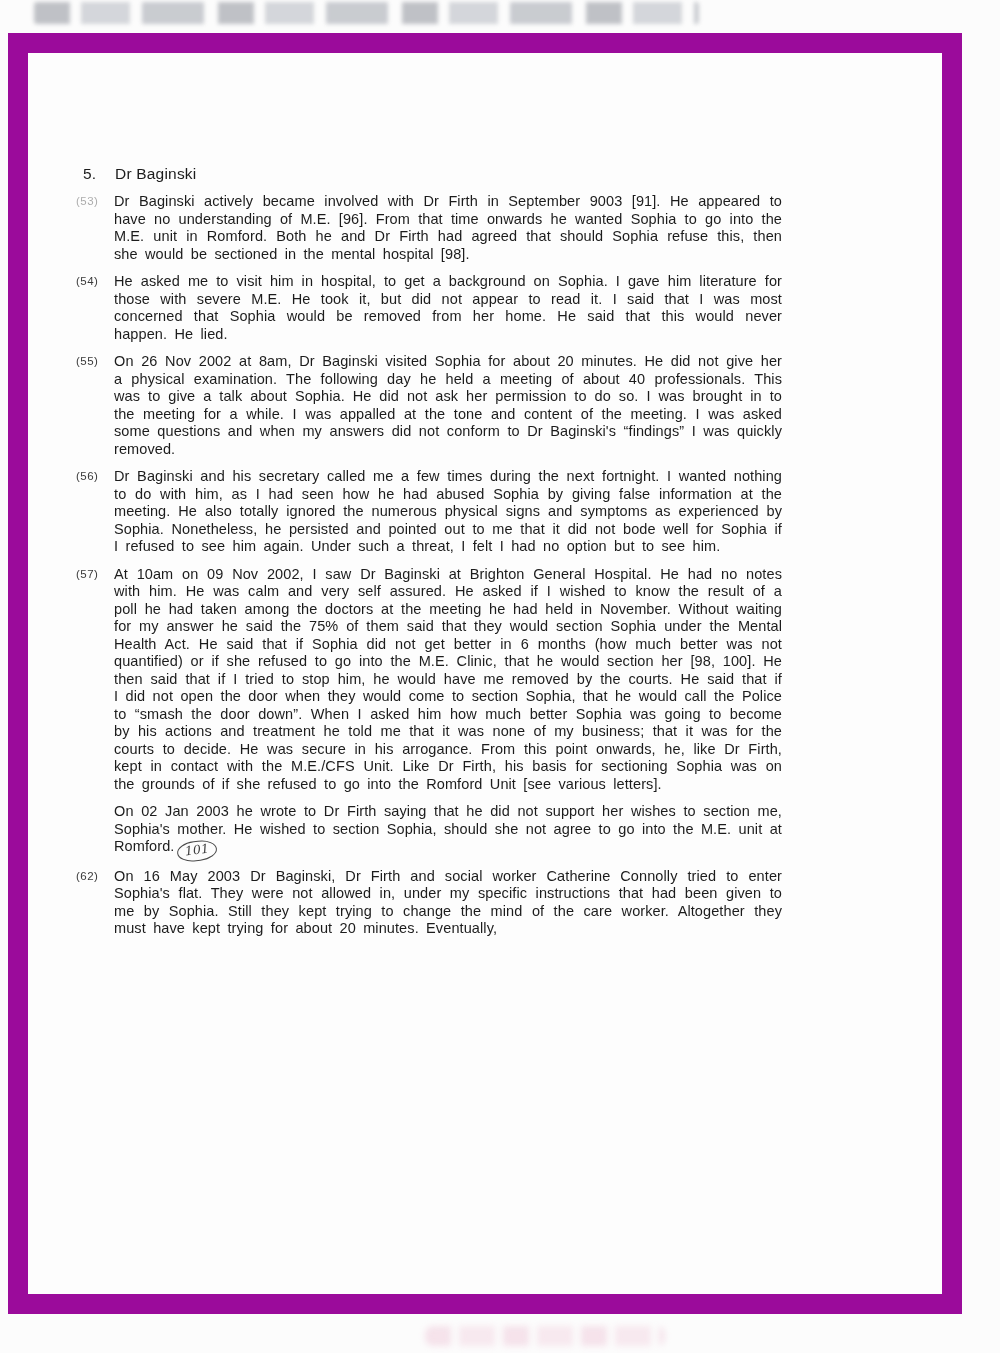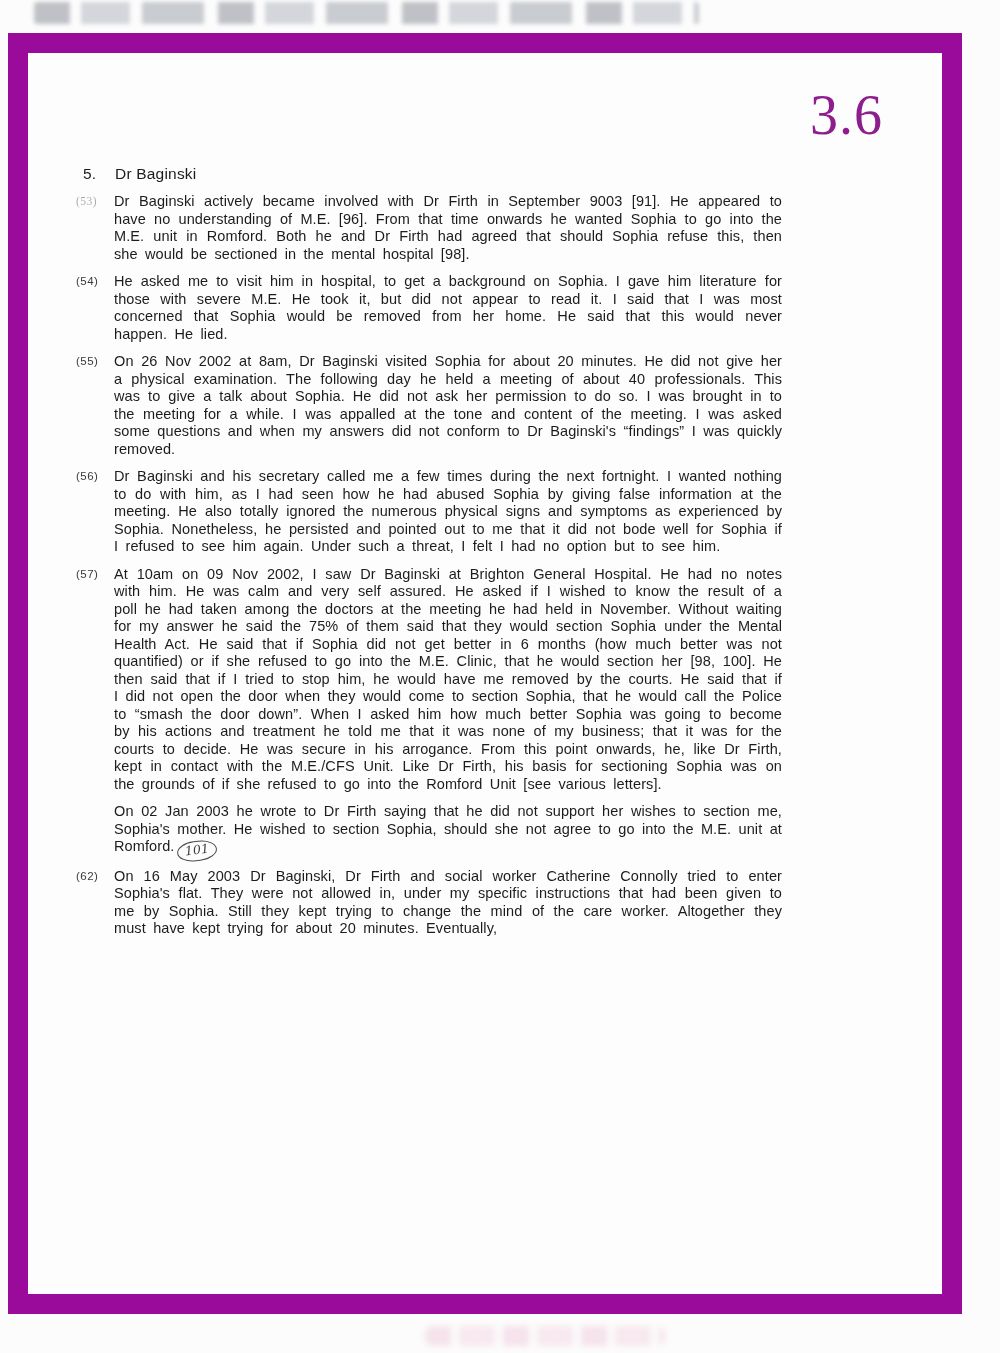--- a/index.html
+++ b/index.html
@@ -48,21 +48,21 @@
   .heading .h-num{display:inline-block;width:32px;}
   .paras{
     position:absolute;left:48px;top:140px;width:706px;
   }
   .para{display:flex;margin-bottom:10px;}
   .para-num{
     flex:0 0 38px;
     font-size:11.5px;color:#3a3a3a;padding-top:2px;
     letter-spacing:.5px;
   }
-  .para-num.faint{opacity:.42;font-family:Liberation Serif, serif;}
+  .para-num.faint{opacity:.42;}
   .para-text{
     flex:1;
     font-size:14.5px;line-height:17.5px;
     text-align:justify;text-align-last:left;
     word-spacing:3.2px;letter-spacing:.1px;
   }
   .para-text .b{font-weight:normal;}
   .para-text .circled{
     display:inline-block;
     font-family:"DejaVu Serif",serif;font-style:italic;
@@ -76,21 +76,20 @@
   }
 </style>
 </head>
 <body>
 
 <div class="page">
   <div class="ghost-top"></div>
 
   <div class="frame">
     <div class="frame-inner">
-      <div class="tab-number">3.6</div>
 
       <div class="heading">
         <span class="h-num">5.</span><span class="h-title">Dr Baginski</span>
       </div>
 
       <div class="paras" id="paragraphs">
           <div class="para">
             <div class="para-num faint">(53)</div>
             <div class="para-text"><span>Dr Baginski actively became involved with Dr Firth in September 9003 [91].  He appeared to have no understanding of M.E. [96].  From that time onwards he wanted Sophia to go into the M.E. unit in Romford.  Both he and Dr Firth had agreed that should Sophia refuse this, then she would be sectioned in the mental hospital [98].</span></div>
           </div>

